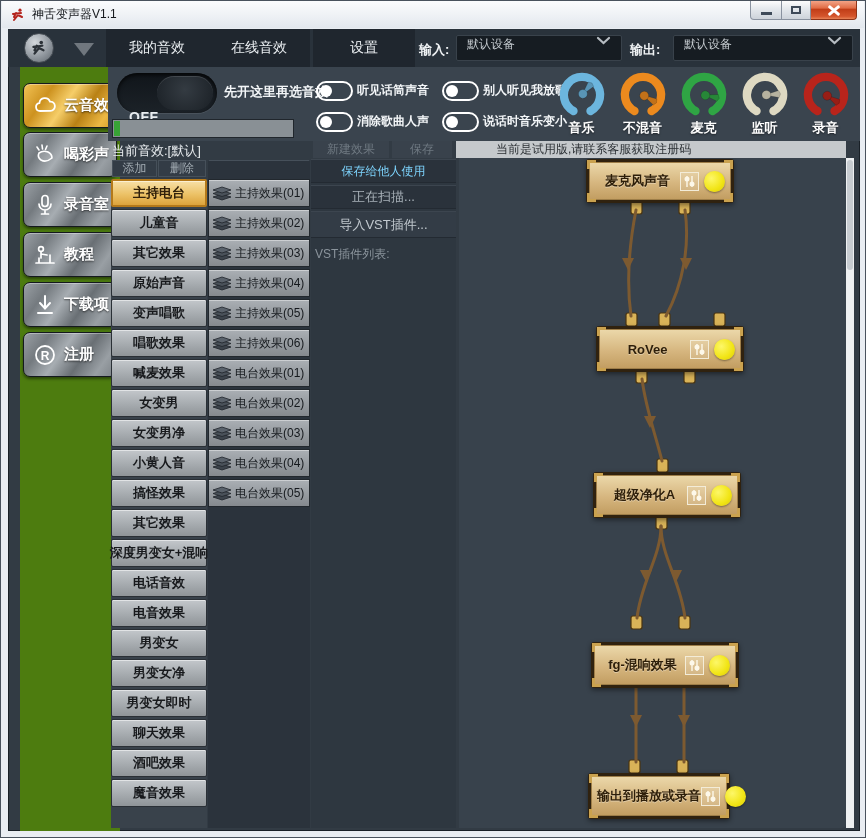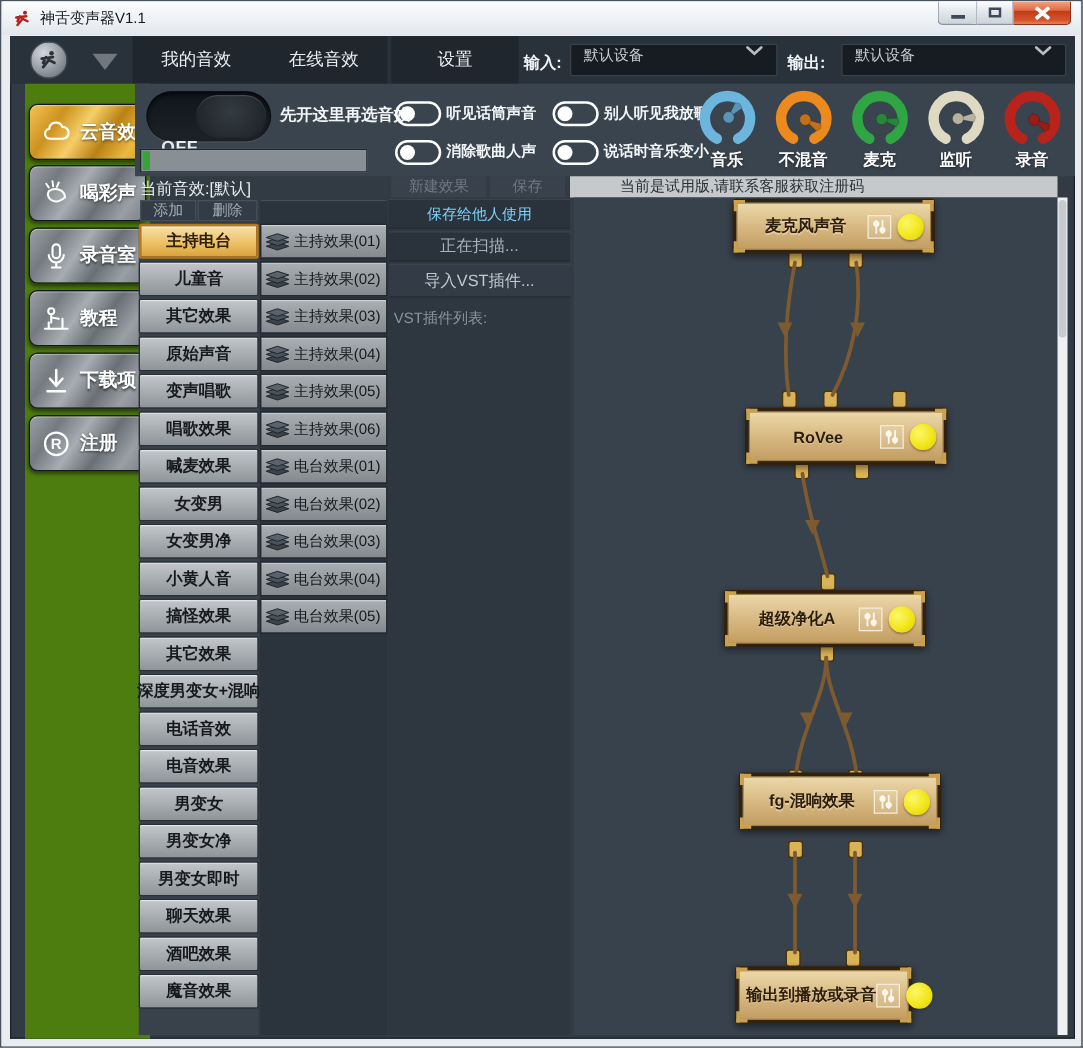--- a/index.html
+++ b/index.html
@@ -98,28 +98,28 @@
   .vstpanel{position:absolute;left:310px;top:158px;width:145px;height:669px;background:#2e3740;}
   .vst-btn{width:145px;display:flex;align-items:center;justify-content:center;cursor:pointer;
     background:#2a323b;border-top:1px solid #3c454f;border-bottom:1px solid #232a32;color:#7dd3fc;font-size:12px;}
   .vst-btn.b1{height:24px;}
   .vst-btn.b2{height:24px;margin-top:2px;color:#a8b1b8;font-size:13px;}
   .vst-btn.b3{height:27px;margin-top:2px;background:#333c46;color:#c2c9cf;font-size:13px;}
   .vst-list-label{margin:8px 0 0 4px;color:#8b949c;font-size:12px;}
   
   .nodepanel{position:absolute;left:458px;top:157px;width:387px;height:670px;background:#38424c;border-radius:0 0 4px 0;overflow:hidden;}
   .wires{position:absolute;left:0;top:0;}
-  .node{position:absolute;width:162px;height:46px;border:3px solid #30220f;border-radius:3px;
+  .node{position:absolute;width:148px;height:46px;border:3px solid #30220f;border-radius:3px;
     background:linear-gradient(180deg,#ecd9ab,#d6b67f 55%,#c19c60);
     box-shadow:inset 0 0 0 1px #9d7d48,0 2px 5px rgba(0,0,0,.45);
     display:flex;align-items:center;padding:0 6px;cursor:move;}
   .node:nth-of-type(1){left:127px;top:1px;height:44px;}
   .node:nth-of-type(2){left:137px;top:168px;}
-  .node:nth-of-type(3){left:120px;top:314px;justify-content:flex-end;}
-  .node:nth-of-type(4){left:132px;top:460px;}
+  .node:nth-of-type(3){left:134px;top:314px;justify-content:flex-end;}
+  .node:nth-of-type(4){left:132px;top:484px;}
   .node:nth-of-type(5){left:129px;top:615px;width:142px;}
   .node .c{position:absolute;width:9px;height:9px;}
   .node .tl{left:-2px;top:-2px;border-top:3px solid #caa24f;border-left:3px solid #caa24f;}
   .node .tr{right:-2px;top:-2px;border-top:3px solid #caa24f;border-right:3px solid #caa24f;}
   .node .bl{left:-2px;bottom:-2px;border-bottom:3px solid #caa24f;border-left:3px solid #caa24f;}
   .node .br{right:-2px;bottom:-2px;border-bottom:3px solid #caa24f;border-right:3px solid #caa24f;}
   .node-label{flex:1;font-size:13px;font-weight:bold;color:#2d1e09;text-shadow:0 1px 0 rgba(255,255,255,.35);text-align:center;white-space:nowrap;}
   .node-sliders{width:19px;height:19px;border:1px solid #f3ecd8;background:rgba(255,255,255,.14);
     display:flex;align-items:center;justify-content:center;margin-right:5px;flex:0 0 auto;cursor:pointer;}
   .node-led{width:21px;height:21px;border-radius:50%;flex:0 0 auto;cursor:pointer;

